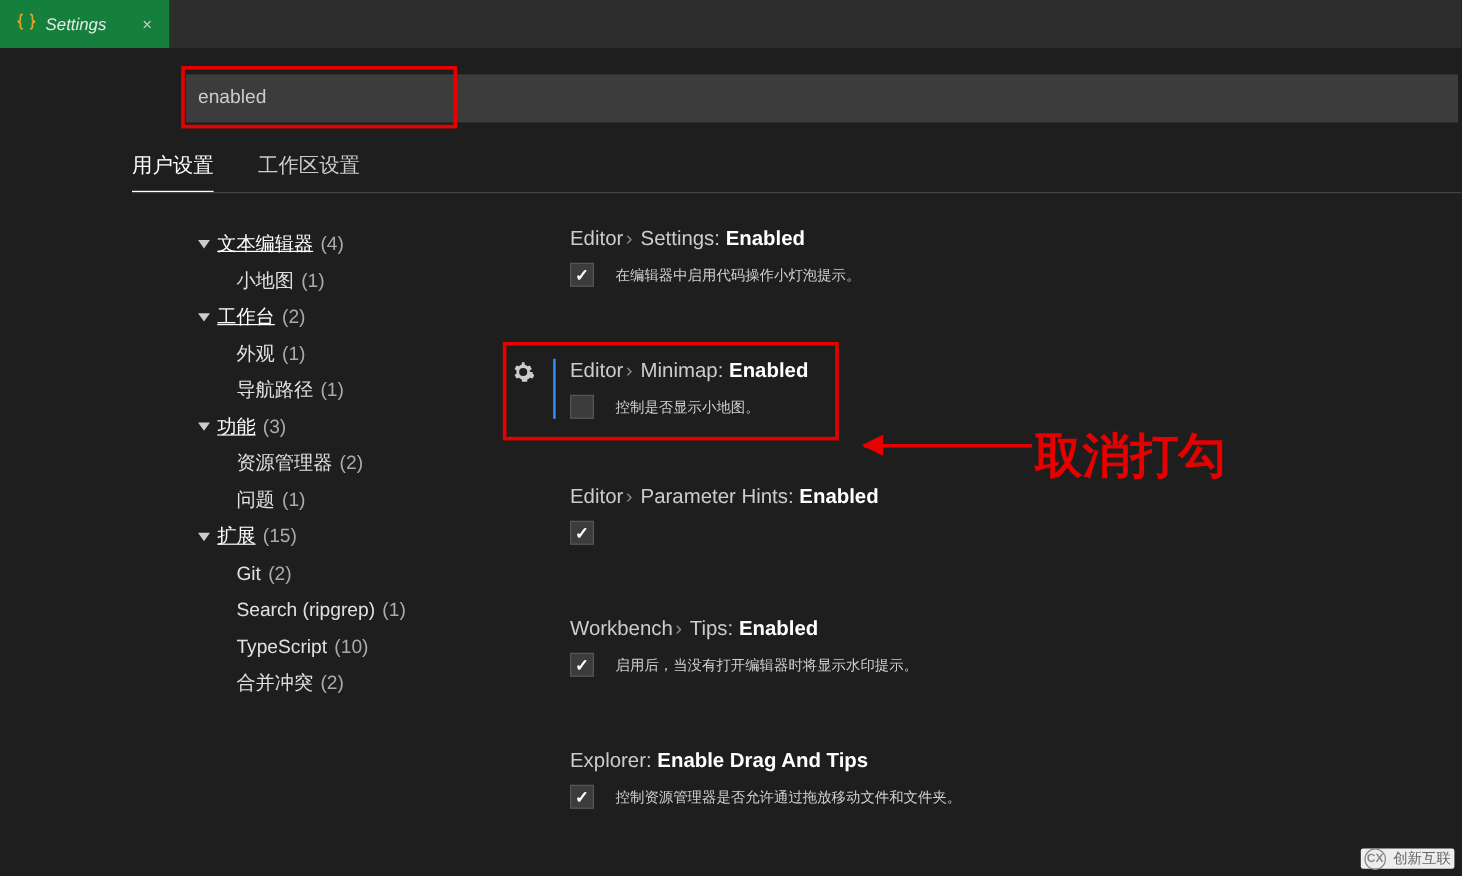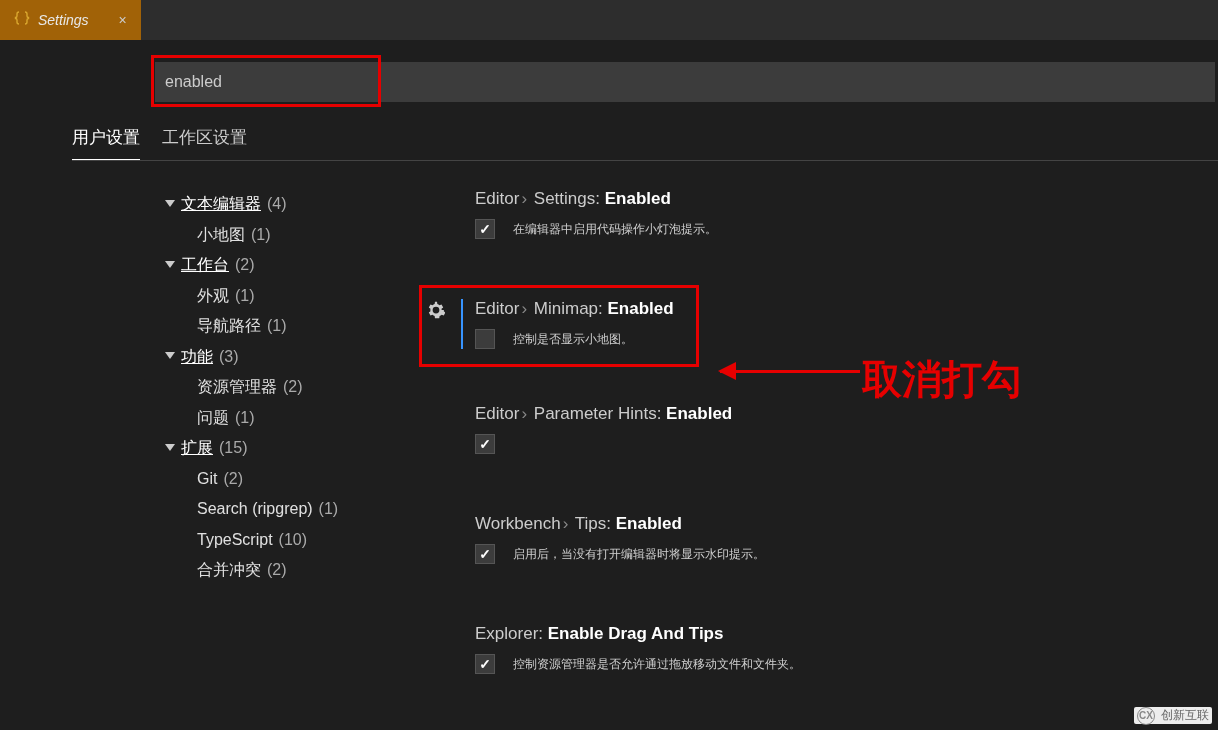--- a/index.html
+++ b/index.html
@@ -13,21 +13,21 @@
     position: relative;
   }
   .tab-bar {
     height: 40px;
     background: #252526;
     display: flex;
     align-items: center;
   }
   .tab {
     height: 40px;
-    background: #a16207;
+    background: #15803d;
     display: flex;
     align-items: center;
     padding: 0 14px;
     gap: 8px;
     border-right: 1px solid #2d2d2d;
   }
   .tab .icon-braces svg { width: 16px; height: 16px; }
   .tab .title { color: #e8e8e8; font-size: 14px; font-style: italic; }
   .tab .close { color: #ccc; margin-left: 22px; font-size: 14px; cursor: pointer; }
   .tab-bar .rest { flex: 1; background: #2d2d2d; height: 40px; }
@@ -54,24 +54,24 @@
   }
   .search-highlight {
     position: absolute;
     left: -4px; top: -7px;
     width: 230px; height: 52px;
     border: 3px solid #e60000;
     pointer-events: none;
   }
 
   .tabs-row {
-    margin-left: 72px;
+    margin-left: 110px;
     margin-top: 24px;
     display: flex;
-    gap: 22px;
+    gap: 37px;
     border-bottom: 1px solid #444;
     padding-bottom: 0;
   }
   .tabs-row .ptab {
     font-size: 17px;
     color: #ccc;
     padding-bottom: 10px;
     cursor: pointer;
   }
   .tabs-row .ptab.active {

